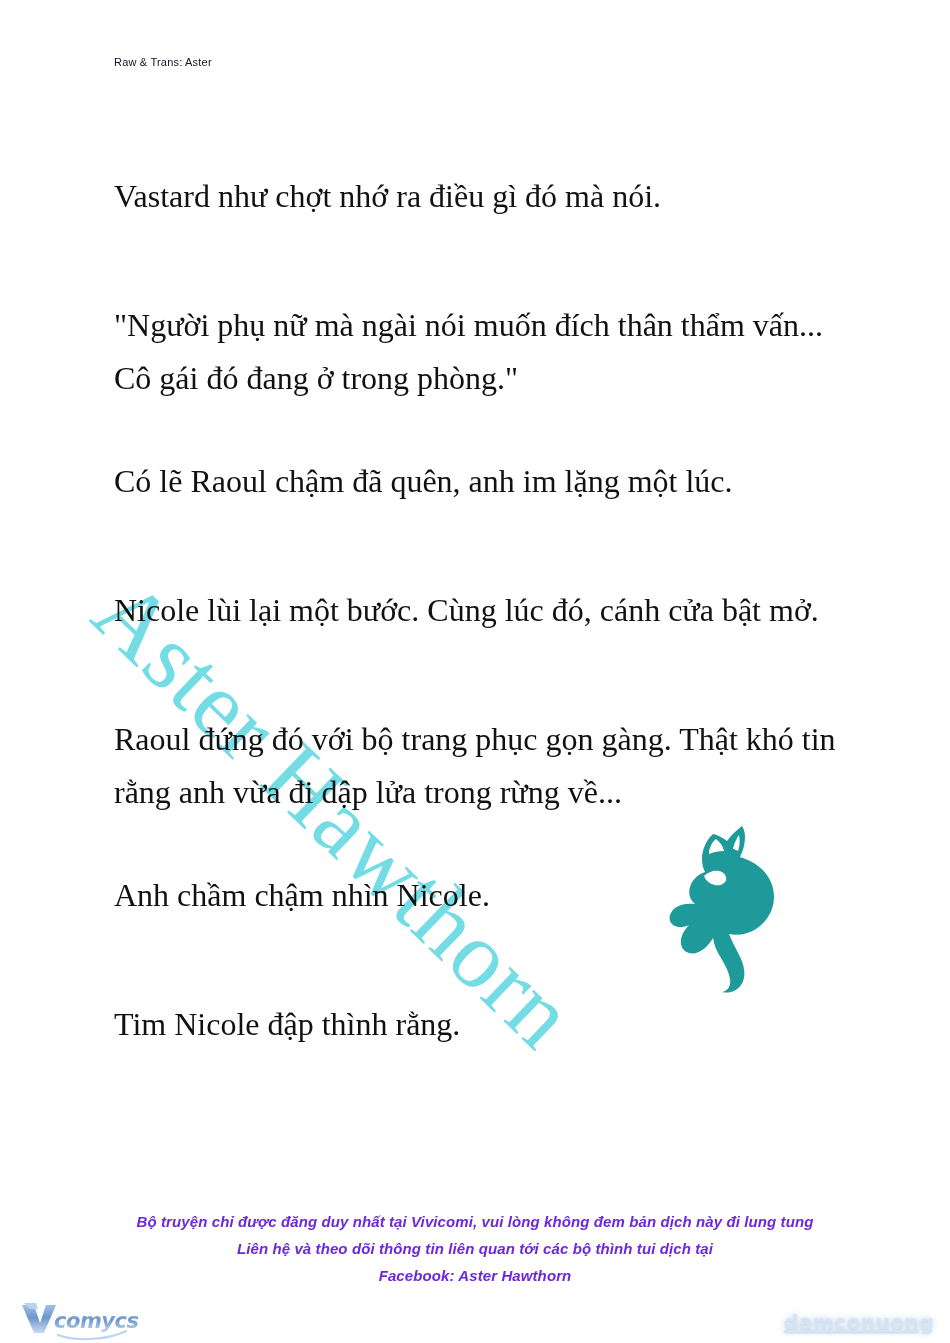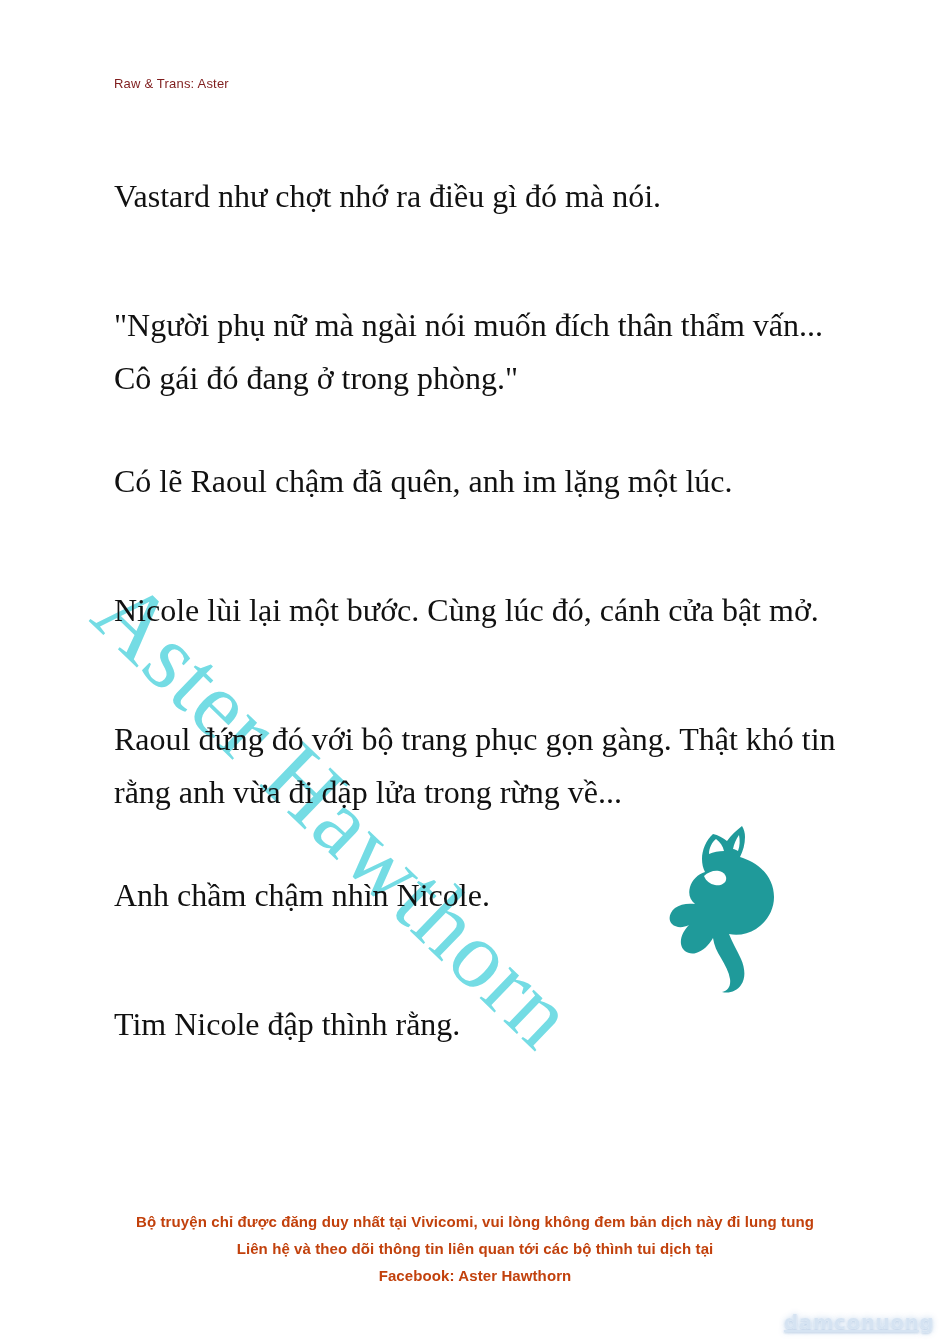--- a/index.html
+++ b/index.html
@@ -21,25 +21,24 @@
     inset: 0;
     background: #ffffff;
   }
 
   
   .credit-header {
     position: absolute;
     left: 114px;
     top: 56px;
     font-family: "Liberation Sans", "DejaVu Sans", sans-serif;
-    font-size: 13px;
-    color: #7f1d1d;
+    font-size: 11px;
+    color: #0f172a;
     letter-spacing: 0.2px;
     white-space: nowrap;
-    margin-top: 20px;
   }
 
   
   .body-text {
     position: absolute;
     left: 114px;
     top: 170px;
     width: 730px;
     z-index: 4;
   }
@@ -95,21 +94,22 @@
     left: 0;
     right: 0;
     top: 1208px;
     text-align: center;
     z-index: 4;
   }
   .footer-line {
     font-family: "Liberation Sans", "DejaVu Sans", sans-serif;
     font-size: 15px;
     font-weight: bold;
-    color: #c2410c;
+    font-style: italic;
+    color: #6d28d9;
     line-height: 27px;
     letter-spacing: 0.1px;
   }
 
   
   .bottom-bar {
     position: absolute;
     left: 0;
     right: 0;
     bottom: 0;
@@ -215,17 +215,35 @@
   </div>
 
   <div class="footer-note">
     <div class="footer-line">Bộ truyện chỉ được đăng duy nhất tại Vivicomi, vui lòng không đem bản dịch này đi lung tung</div>
     <div class="footer-line">Liên hệ và theo dõi thông tin liên quan tới các bộ thình tui dịch tại</div>
     <div class="footer-line">Facebook: Aster Hawthorn</div>
   </div>
 
   <div class="bottom-bar">
 
+    <div class="vcomycs-logo">
+      <svg viewBox="0 0 140 44" xmlns="http://www.w3.org/2000/svg" aria-hidden="true">
+        <defs>
+          <linearGradient id="vgrad" x1="0" y1="0" x2="0" y2="1">
+            <stop offset="0%" stop-color="#9fc0e8"></stop>
+            <stop offset="45%" stop-color="#6f96ce"></stop>
+            <stop offset="100%" stop-color="#c9dcf2"></stop>
+          </linearGradient>
+        </defs>
+
+        <path fill="url(#vgrad)" d="M8,8 L20,8 L26,26 L32,8 L42,8 L30,36 L20,36 Z"></path>
+        <path fill="#b9d2ee" d="M10,6 L22,6 L24,12 L16,12 Z"></path>
+
+        <text x="40" y="31" font-family="DejaVu Sans, Liberation Sans, sans-serif" font-size="21" font-weight="bold" font-style="italic" letter-spacing="-0.5" fill="url(#vgrad)">comycs</text>
+
+        <path d="M44,38 C60,44 92,44 112,34" fill="none" stroke="#bed5f0" stroke-width="2.2" stroke-linecap="round"></path>
+      </svg>
+    </div>
 
     <div class="damconuong-mark">damconuong</div>
   </div>
 
 </div>
 
 </body></html>

